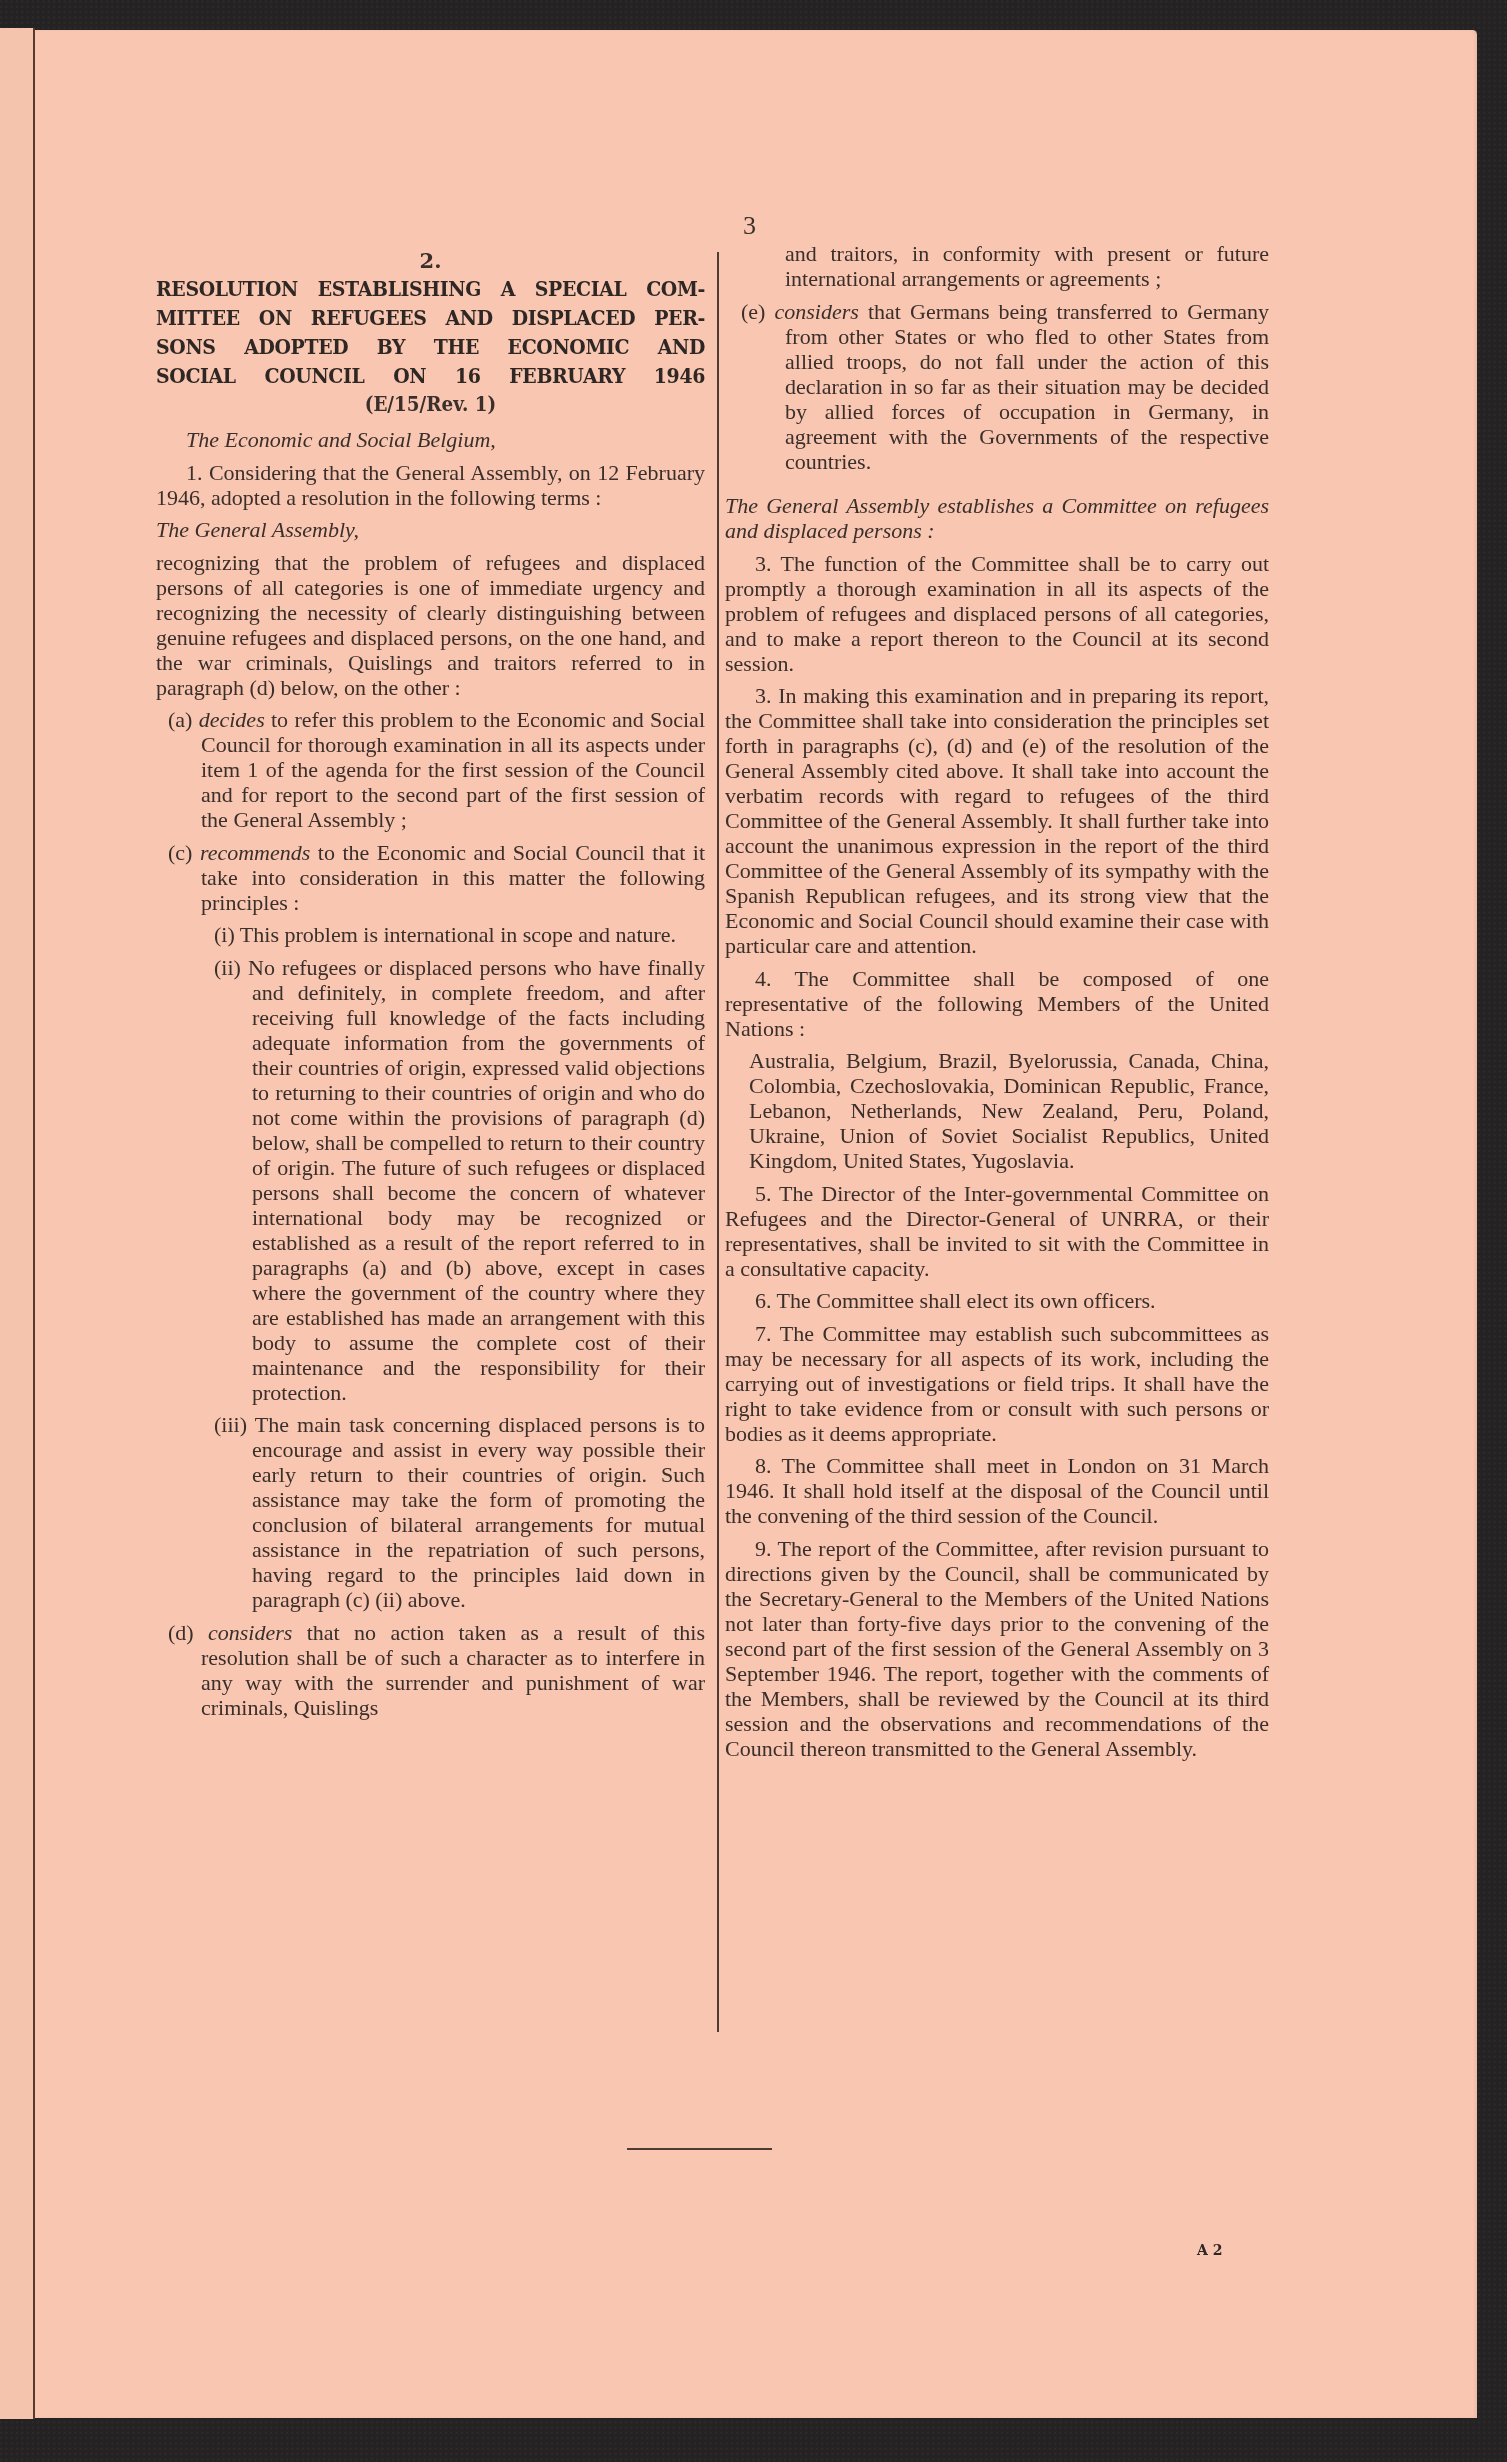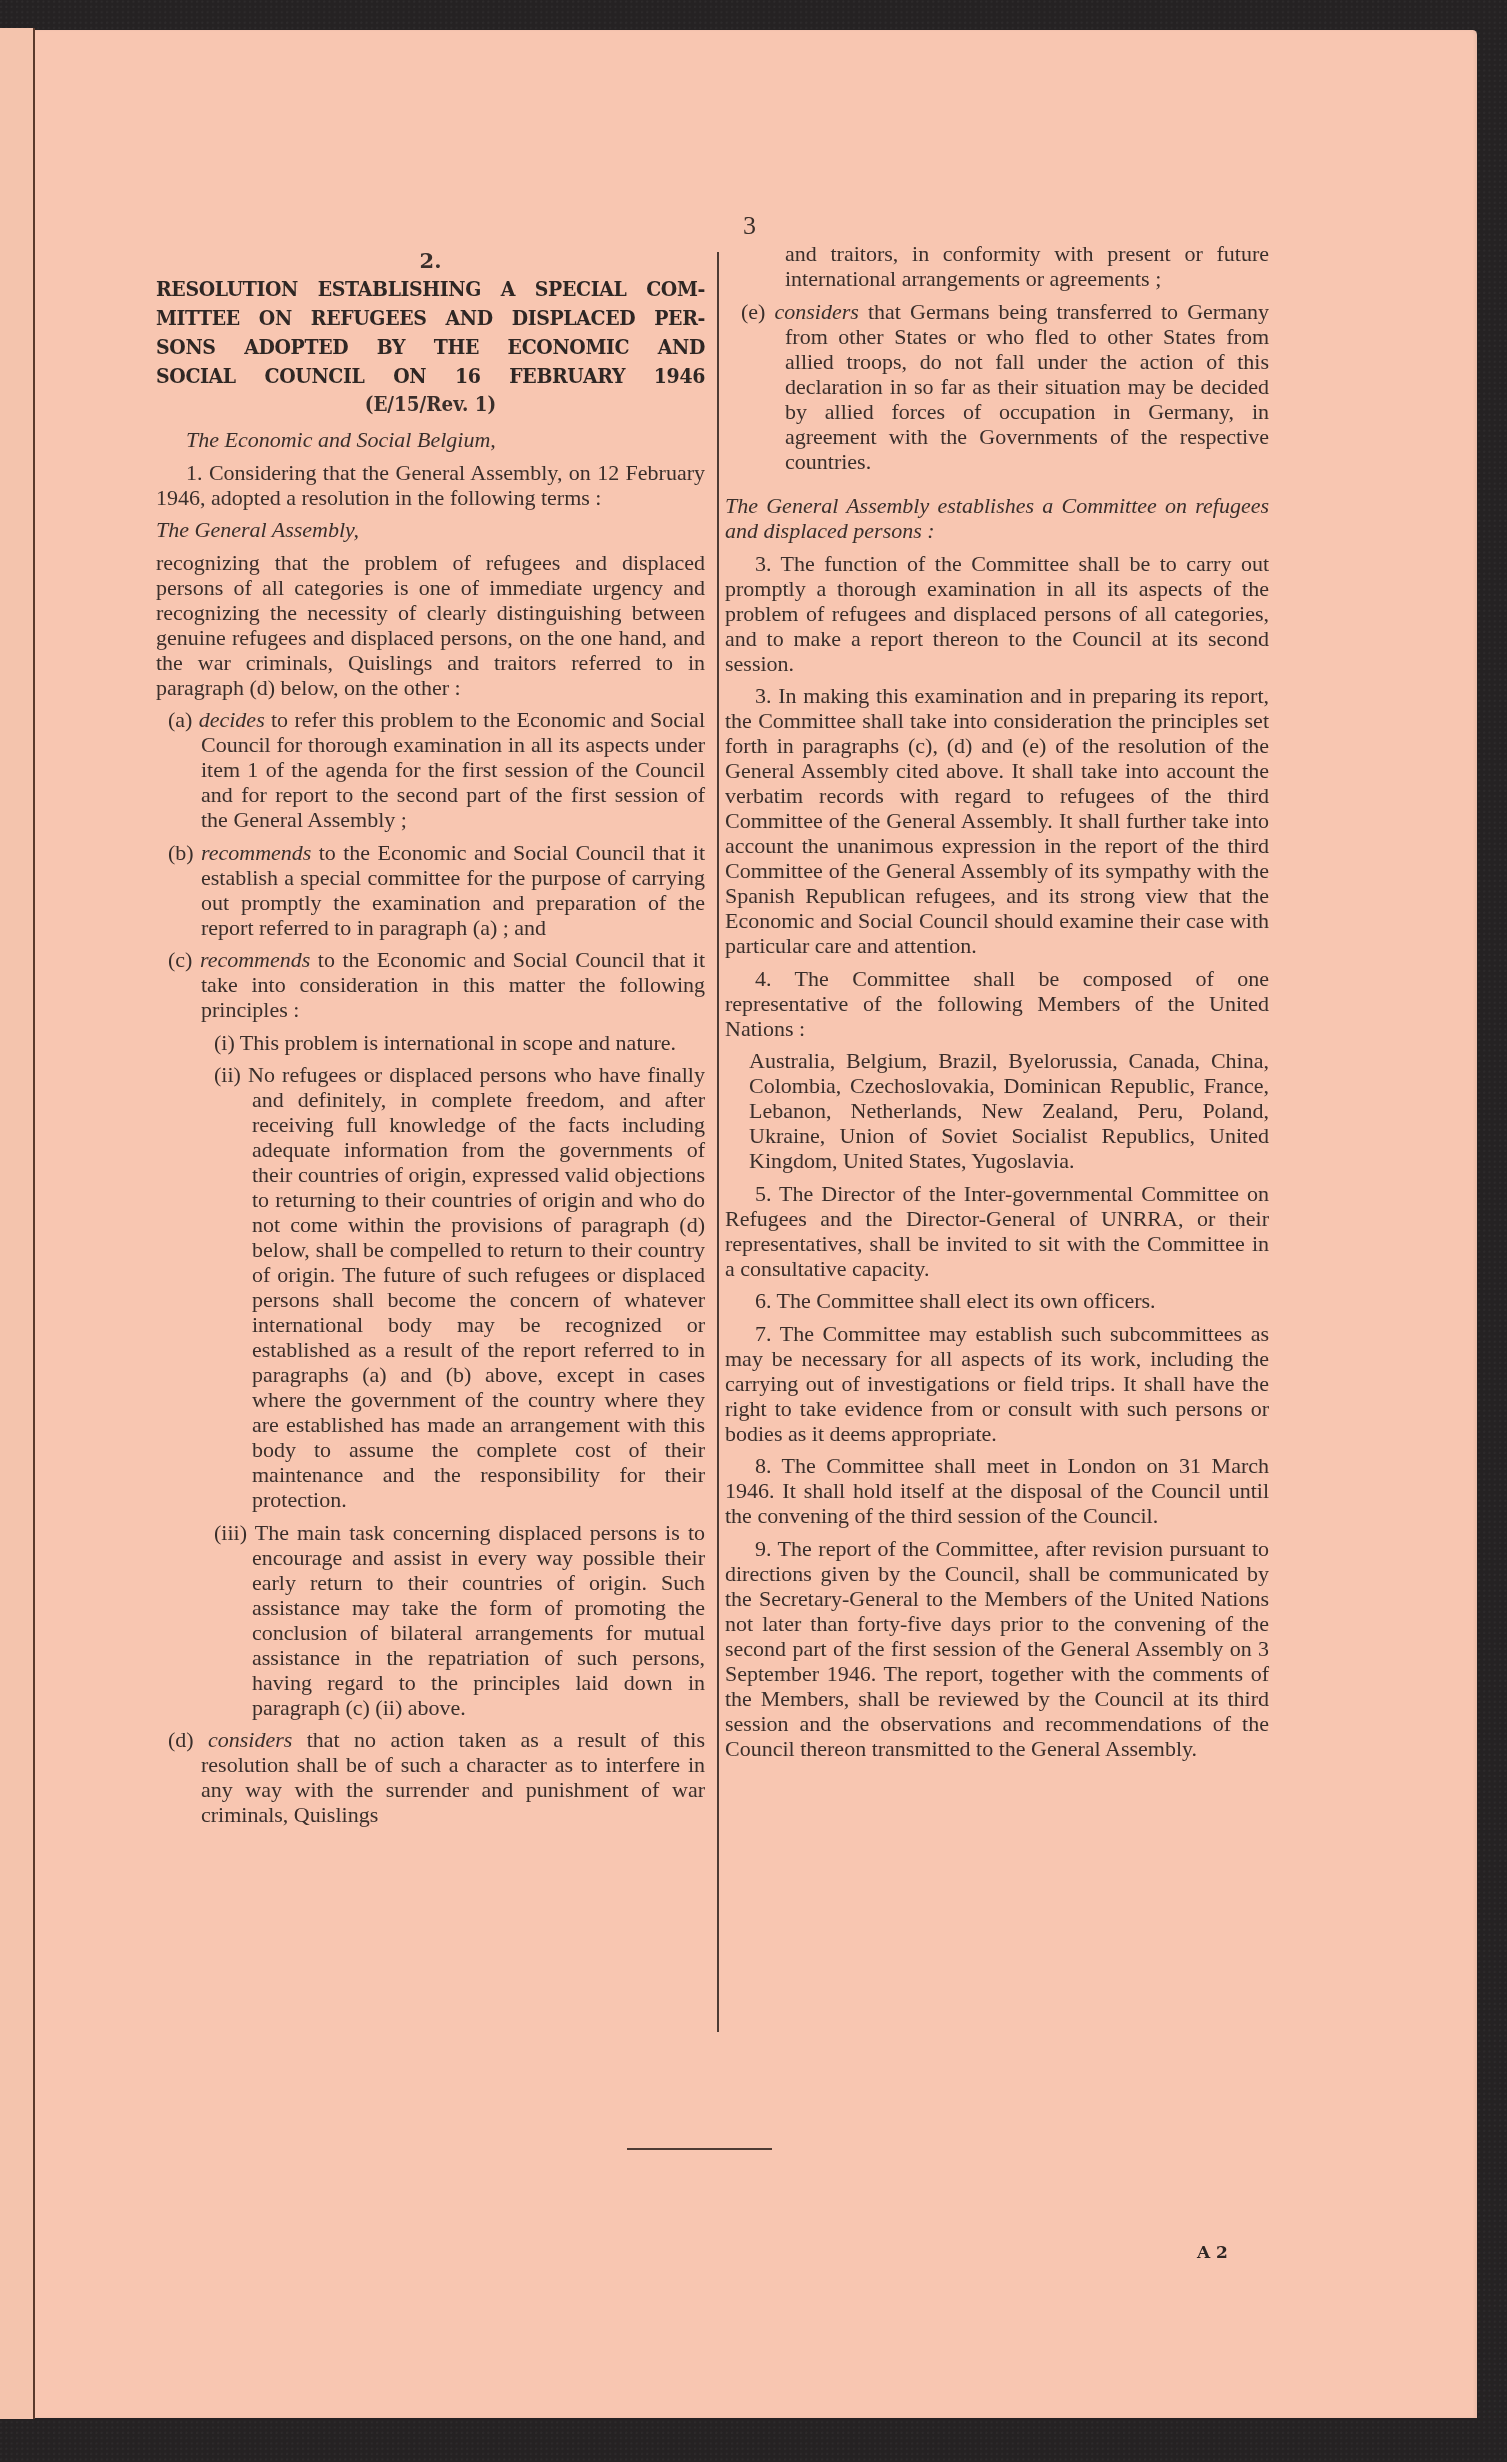--- a/index.html
+++ b/index.html
@@ -68,21 +68,21 @@
       padding-left: 96px; text-indent: -38px; margin-bottom: 7.5px;
     }
     .members { padding-left: 24px; margin-bottom: 7.5px; }
     .italic-intro { font-style: italic; margin-bottom: 7.5px; }
     .rule {
       position: absolute; left: 627px; top: 2148px; width: 145px; height: 2.3px;
       background: #4d3b34;
     }
     .signature {
       position: absolute; left: 1197px; top: 2242px; font-family: "DejaVu Serif", serif;
-      font-weight: bold; font-size: 17px; color: #2f2724;
+      font-weight: bold; font-size: 14px; color: #2f2724;
     }
   </style>
 </head>
 <body>
 
 <div class="backdrop"></div>
 <div class="left-sliver"></div>
 <div class="sliver-edge"></div>
 
 <div class="page">
@@ -102,24 +102,20 @@
   <div class="docref center">(E/15/Rev. 1)</div>
 
   <p class="ital indent">The Economic and Social Belgium,</p>
   <p class="indent">1. Considering that the General Assembly, on 12 February 1946, adopted a resolution in the following terms :</p>
   <p class="ital">The General Assembly,</p>
   <p>recognizing that the problem of refugees and displaced persons of all categories is one of immediate urgency and recognizing the necessity of clearly distinguishing between genuine refugees and displaced persons, on the one hand, and the war criminals, Quislings and traitors referred to in paragraph (d) below, on the other :</p>
 
   <p class="item">
     <span>(a)</span>
     <span class="ital">decides</span><span> to refer this problem to the Economic and Social Council for thorough examination in all its aspects under item 1 of the agenda for the first session of the Council and for report to the second part of the first session of the General Assembly ;</span>
-  </p>
-  <p class="item">
-    <span>(b)</span>
-    <span class="ital">recommends</span><span> to the Economic and Social Council that it establish a special committee for the purpose of carrying out promptly the examination and preparation of the report referred to in paragraph (a) ;  and</span>
   </p>
   <p class="item">
     <span>(c)</span>
     <span class="ital">recommends</span><span> to the Economic and Social Council that it take into consideration in this matter the following principles :</span>
   </p>
   <p class="sub">
     <span>(i)</span><span> This problem is international in scope and nature.</span>
   </p>
   <p class="sub">
     <span>(ii)</span><span> No refugees or displaced persons who have finally and definitely, in complete freedom, and after receiving full knowledge of the facts including adequate information from the governments of their countries of origin, expressed valid objections to returning to their countries of origin and who do not come within the provisions of paragraph (d) below, shall be compelled to return to their country of origin.  The future of such refugees or displaced persons shall become the concern of whatever international body may be recognized or established as a result of the report referred to in paragraphs (a) and (b) above, except in cases where the government of the country where they are established has made an arrangement with this body to assume the complete cost of their maintenance and the responsibility for their protection.</span>

